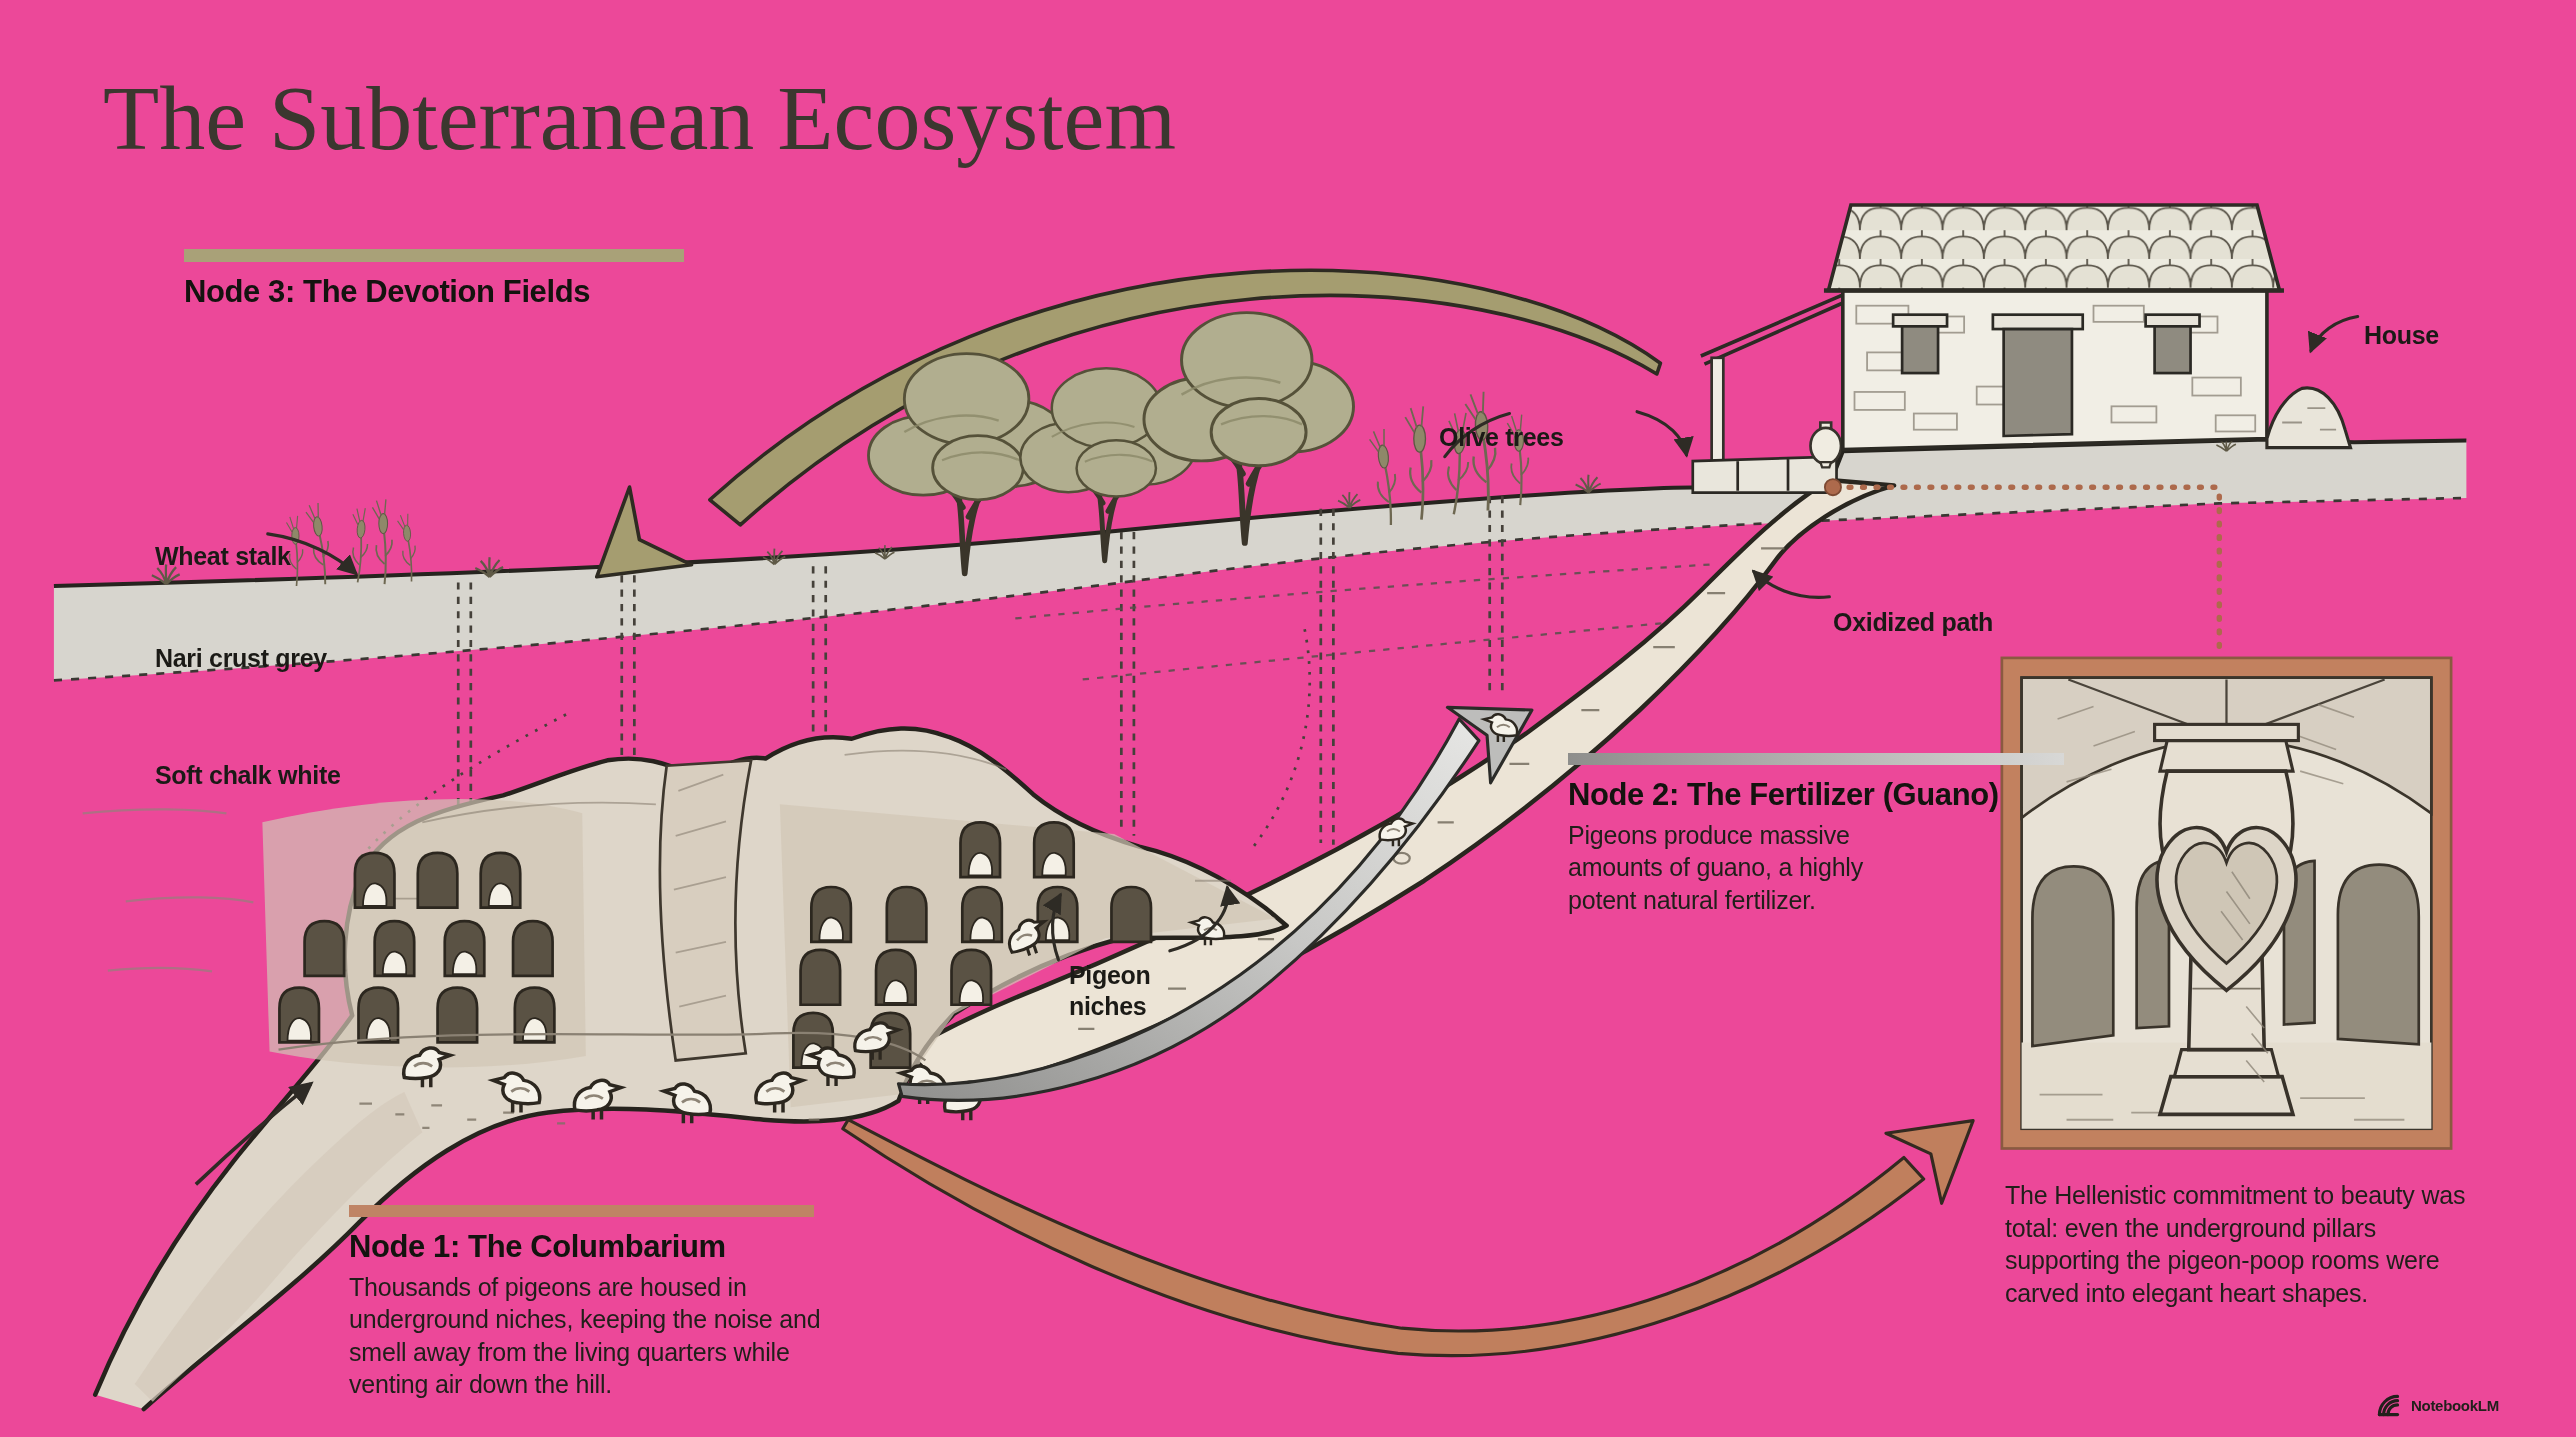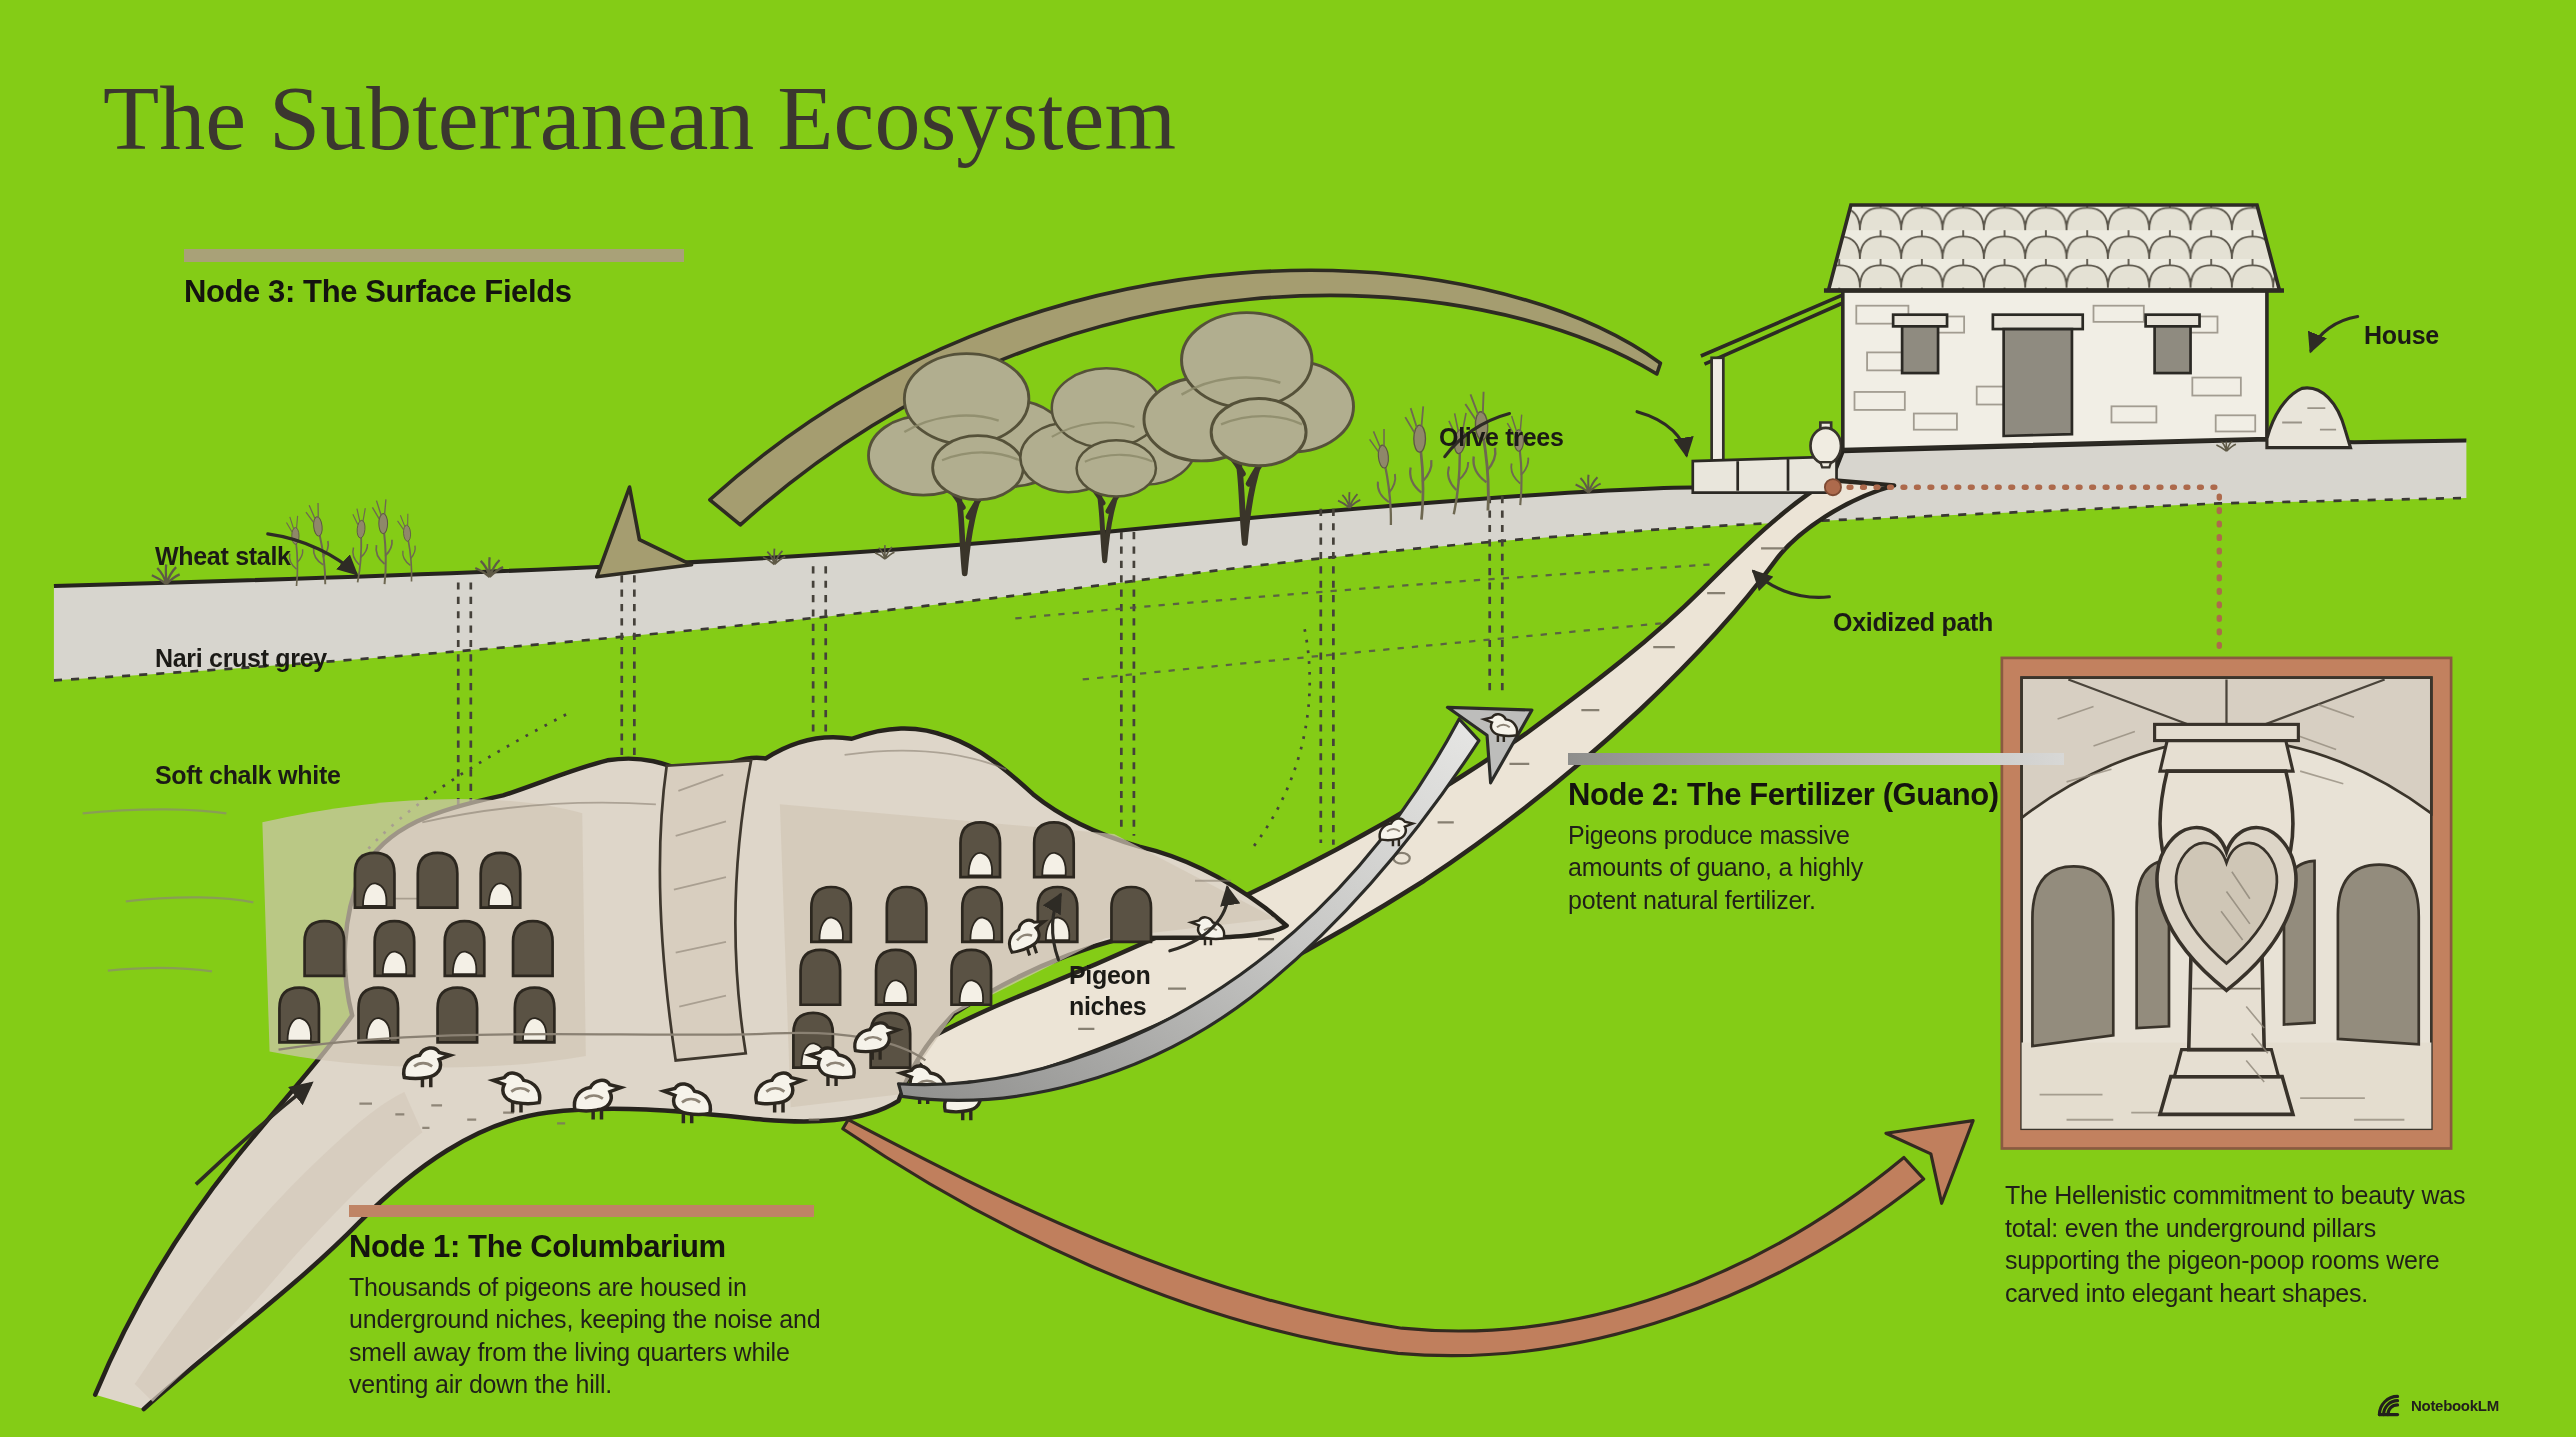--- a/index.html
+++ b/index.html
@@ -1,17 +1,17 @@
 <!DOCTYPE html>
 <html style="font-size:14.4px"><head>
 <meta charset="utf-8">
 <style>
   html,body{margin:0;padding:0;background:#e9e6dd;}
   .canvas{
-    position:relative;width:2576px;height:1438px;background:#84cc16;
+    position:relative;width:2576px;height:1438px;background:#ec4899;
     overflow:hidden;font-family:"Liberation Sans",sans-serif;color:#1d1c18;
   }
   .scene{position:absolute;left:0;top:0;}
   .page-title{
     position:absolute;left:103px;top:65px;margin:0;
     font-family:"Liberation Serif",serif;font-weight:500;
     font-size:92px;color:#3b372f;letter-spacing:0;
   }
   .node{position:absolute;}
   .node .bar{height:12.6px;margin-bottom:12.6px;}
@@ -342,21 +342,21 @@
     <path d="M2624,352 C2600,356 2580,370 2572,390" marker-end="url(#ah)"></path>
     <path d="M1302,1058 C1352,1044 1370,1012 1366,988" marker-end="url(#ah)"></path>
     <path d="M1178,1068 C1168,1040 1170,1014 1180,996" marker-end="url(#ah)"></path>
   </g>
 </svg>
 
 <h1 class="page-title">The Subterranean Ecosystem</h1>
 
 <div class="node node3">
   <div class="bar"></div>
-  <h2>Node 3: The Surface Fields</h2>
+  <h2>Node 3: The Devotion Fields</h2>
 </div>
 
 <div class="node node1">
   <div class="bar"></div>
   <h2>Node 1: The Columbarium</h2>
   <p>Thousands of pigeons are housed in underground niches, keeping the noise and smell away from the living quarters while venting air down the hill.</p>
 </div>
 
 <div class="node node2">
   <div class="bar"></div>

